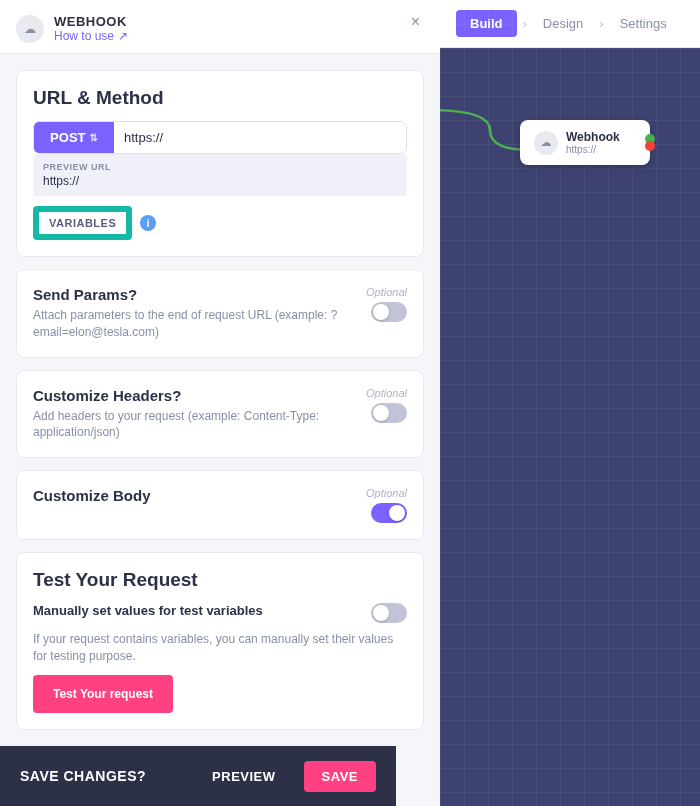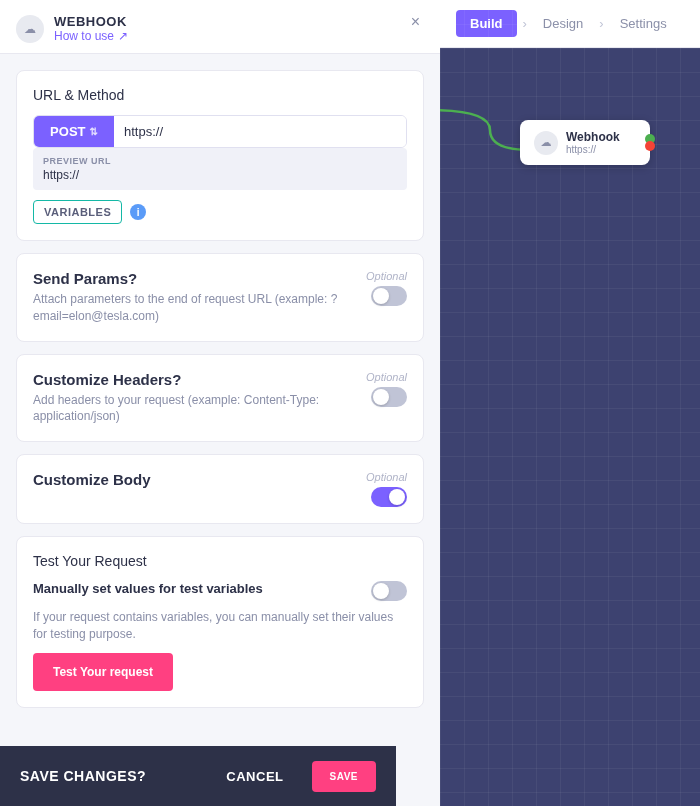--- a/index.html
+++ b/index.html
@@ -85,22 +85,22 @@
     }
 
     
     .card {
       background: white;
       border-radius: 8px;
       padding: 16px;
       border: 1px solid #e8e8f0;
     }
     .card-title {
-      font-size: 14px;
-      font-weight: 400;
+      font-size: 19px;
+      font-weight: 700;
       color: #2d3148;
       margin-bottom: 12px;
     }
 
     
     .url-method-row {
       display: flex;
       align-items: center;
       border: 1px solid #e0e0f0;
       border-radius: 6px;
@@ -150,21 +150,21 @@
     }
     .preview-url-value {
       font-size: 12px;
       color: #2d3148;
     }
 
     .variables-btn {
       display: inline-flex;
       align-items: center;
       gap: 6px;
-      border: 1px solid #14b8a6;
+      border: 6px solid #14b8a6;
       border-radius: 4px;
       padding: 5px 10px;
       font-size: 11px;
       font-weight: 700;
       color: #5a5e7a;
       letter-spacing: 0.5px;
       cursor: pointer;
       background: white;
     }
     .info-circle {
@@ -274,21 +274,21 @@
       font-weight: 700;
       cursor: pointer;
       letter-spacing: 0.5px;
     }
     .btn-save {
       padding: 8px 18px;
       border-radius: 4px;
       border: none;
       background: #ff4081;
       color: white;
-      font-size: 10px;
+      font-size: 13px;
       font-weight: 700;
       cursor: pointer;
       letter-spacing: 0.5px;
     }
 
     
     .right-panel {
       width: 260px;
       flex: 1;
       background: #3d4270;
@@ -469,21 +469,21 @@
       <div class="test-btn-partial">
         <span>Test Your request</span>
       </div>
     </div>
 
   </div>
 
   <div class="bottom-bar">
     <span class="save-changes-label">SAVE CHANGES?</span>
     <div class="bottom-btns">
-      <button class="btn-cancel">CANCEL</button>
+      <button class="btn-cancel">PREVIEW</button>
       <button class="btn-save">SAVE</button>
     </div>
   </div>
 
 </div>
 
 <div class="right-panel">
 
   <div style="background:white; height:48px; display:flex; align-items:center; padding:0 16px; gap:6px; border-bottom:1px solid #e8e8f0;">
     <div style="background:#7b61ff; color:white; padding:6px 14px; border-radius:4px; font-size:13px; font-weight:700;">Build</div>

